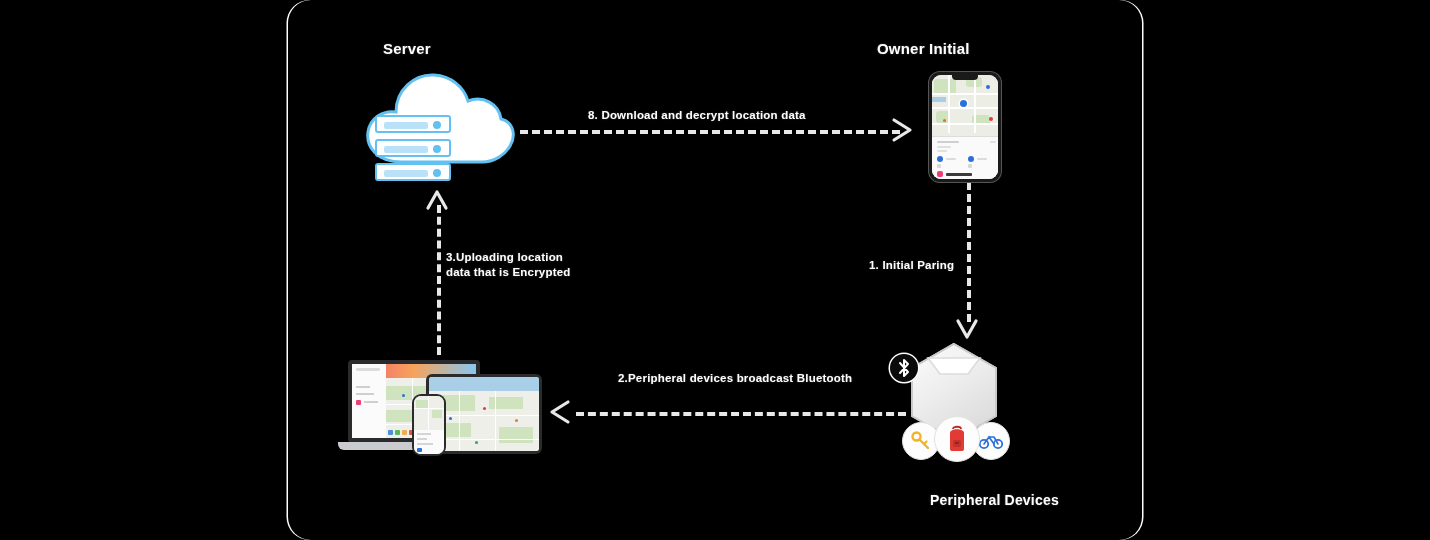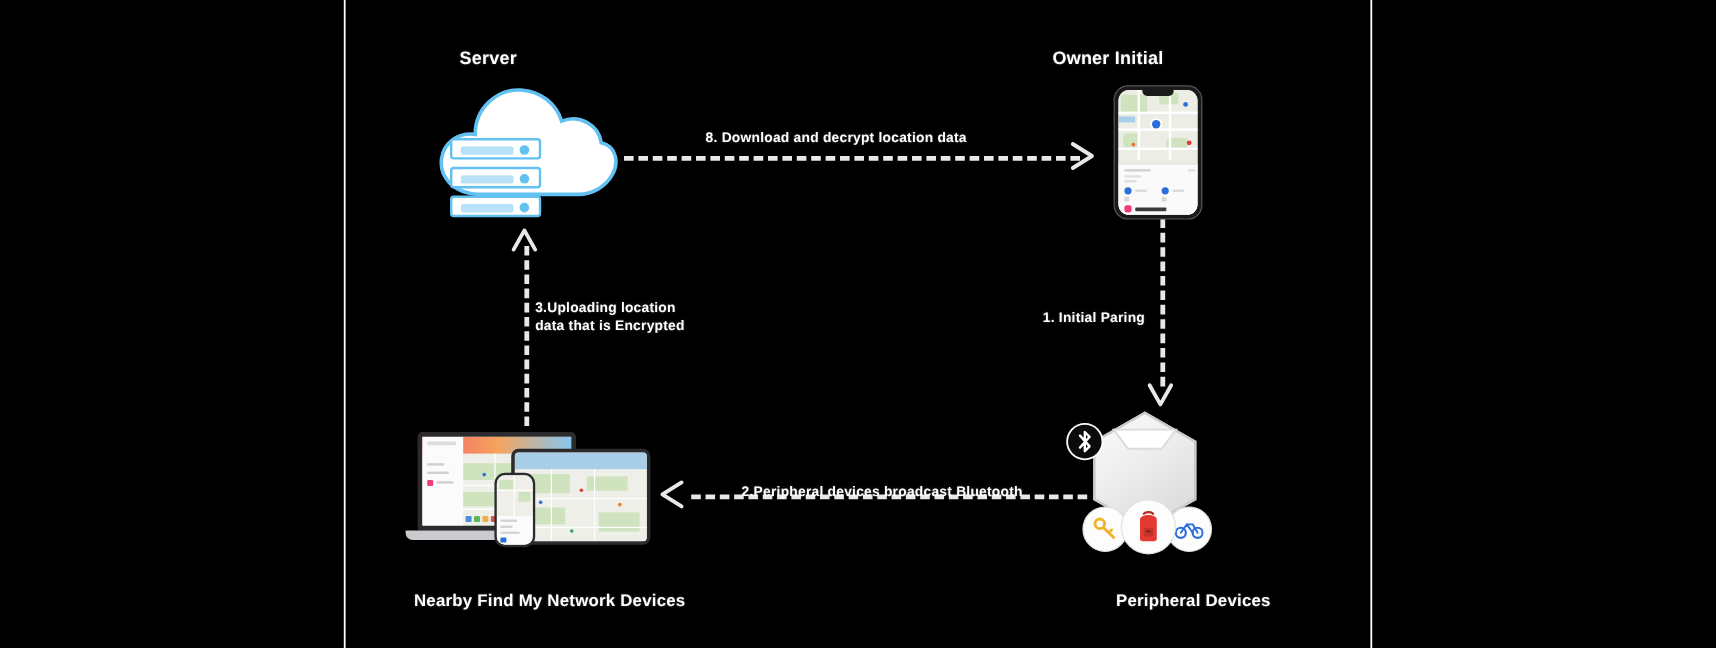--- a/index.html
+++ b/index.html
@@ -5,20 +5,21 @@
   html,body{margin:0;padding:0;background:#000;}
   body{width:1430px;height:540px;overflow:hidden;font-family:"Liberation Sans",sans-serif;}
 
   #stage{position:relative;width:1430px;height:540px;background:#000;}
 
   
   #panel{
     position:absolute;left:288px;top:0px;width:854px;height:540px;
     background:#000;
     box-shadow: -1.5px 0 0 0 #ffffff, 1.5px 0 0 0 #ffffff;
+    border-radius: 23px;
   }
 
   .lbl{
     position:absolute;color:#ffffff;font-weight:bold;letter-spacing:.2px;
     text-shadow:0 0 2px rgba(255,255,255,.25);
     white-space:nowrap;
   }
   .title{font-size:15px;}
   .steplbl{font-size:11.5px;font-weight:bold;color:#fff;line-height:13px;}
   .foot{font-size:14px;}
@@ -89,40 +90,39 @@
   }
 </style>
 </head>
 <body>
 
 <div id="stage">
   <div id="panel">
 
     <div class="lbl title" style="left:95px;top:40px;">Server</div>
     <div class="lbl title" style="left:589px;top:40px;">Owner Initial</div>
-    <div class="lbl foot" style="left:57px;top:492px;">Nearby Find My Network Devices</div>
     <div class="lbl foot" style="left:606px;top:492px;padding-left:36px;">Peripheral Devices</div>
 
     <div class="hdash" style="left:232px;top:130px;width:380px;"></div>
     <svg class="arrow" style="left:602px;top:116px;" width="26" height="28" viewBox="0 0 26 28">
       <path d="M4 4 L20 14 L4 24" fill="none" stroke="#e8e8e8" stroke-width="3.2" stroke-linecap="round" stroke-linejoin="round"></path>
     </svg>
     <div class="lbl steplbl" style="left:300px;top:109px;">8. Download and decrypt location data</div>
 
     <div class="vdash" style="left:679px;top:182px;height:140px;"></div>
     <svg class="arrow" style="left:665px;top:316px;" width="28" height="28" viewBox="0 0 28 28">
       <path d="M5 5 L14 21 L23 5" fill="none" stroke="#e8e8e8" stroke-width="3.2" stroke-linecap="round" stroke-linejoin="round"></path>
     </svg>
     <div class="lbl steplbl" style="left:581px;top:259px;text-align:right;">1. Initial Paring</div>
 
     <div class="hdash" style="left:288px;top:412px;width:330px;"></div>
     <svg class="arrow" style="left:258px;top:398px;" width="28" height="28" viewBox="0 0 28 28">
       <path d="M22 4 L6 14 L22 24" fill="none" stroke="#e8e8e8" stroke-width="3.2" stroke-linecap="round" stroke-linejoin="round"></path>
     </svg>
-    <div class="lbl steplbl" style="left:330px;top:404px;text-align:right;">2.Peripheral devices broadcast Bluetooth</div>
+    <div class="lbl steplbl" style="left:330px;top:372px;text-align:right;">2.Peripheral devices broadcast Bluetooth</div>
 
     <div class="vdash" style="left:149px;top:205px;height:150px;"></div>
     <svg class="arrow" style="left:135px;top:186px;" width="28" height="28" viewBox="0 0 28 28">
       <path d="M5 22 L14 6 L23 22" fill="none" stroke="#e8e8e8" stroke-width="3.2" stroke-linecap="round" stroke-linejoin="round"></path>
     </svg>
     <div class="lbl steplbl" style="left:158px;top:251px;">3.Uploading location</div>
     <div class="lbl steplbl" style="left:158px;top:266px;">data that is Encrypted</div>
 
     <div class="cloud-wrap" style="left:70px;top:62px;width:160px;height:110px;">
       <svg width="160" height="110" viewBox="0 0 160 110">

